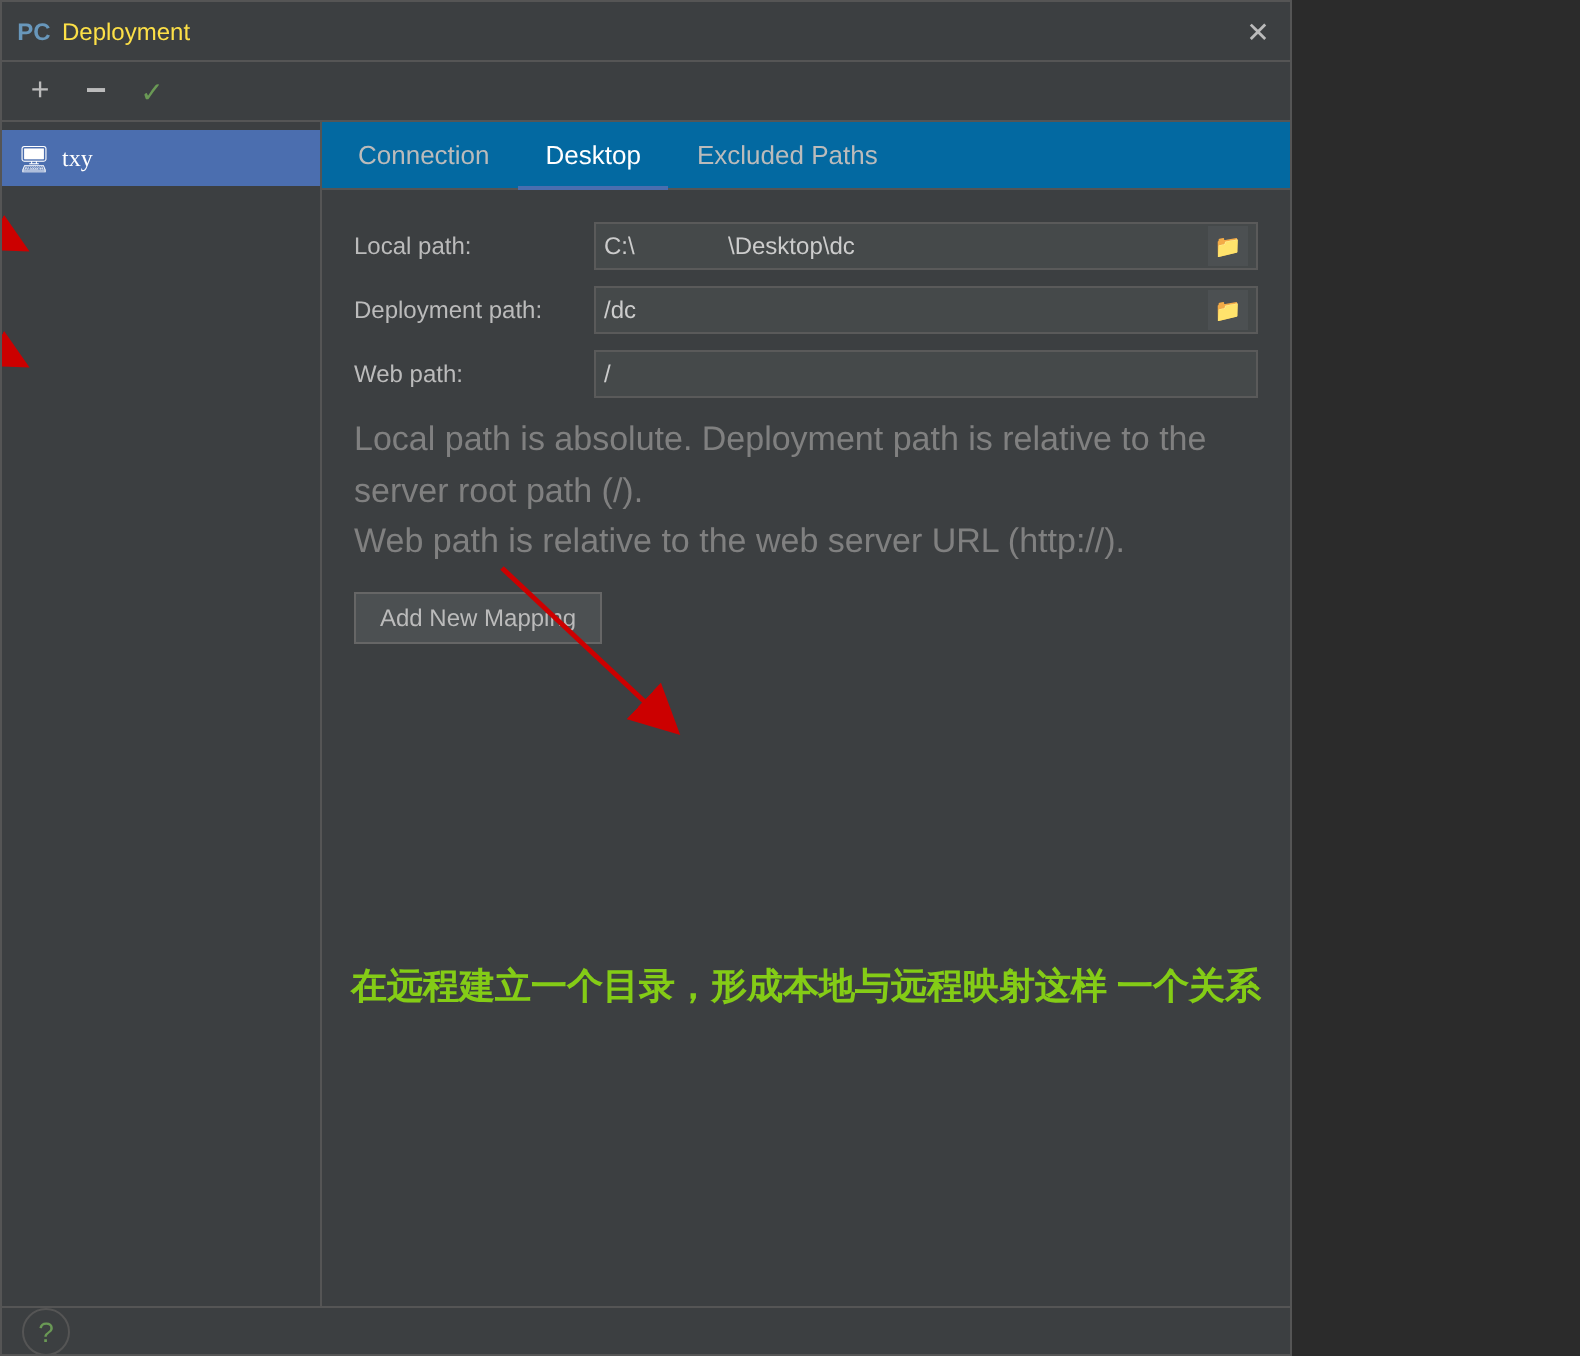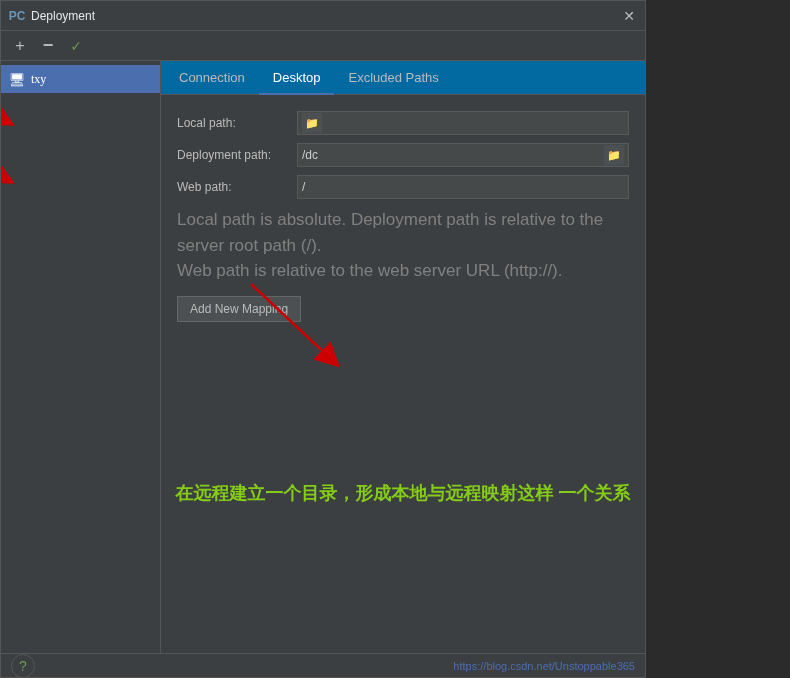--- a/index.html
+++ b/index.html
@@ -40,21 +40,21 @@
       margin-right: 6px;
       display: flex;
       align-items: center;
       justify-content: center;
       font-size: 12px;
       color: #6897bb;
       font-weight: bold;
     }
     .titlebar-title {
       font-size: 12px;
-      color: #e5e5e5;
+      color: #fde047;
       flex: 1;
     }
     .titlebar-close {
       width: 16px;
       height: 16px;
       display: flex;
       align-items: center;
       justify-content: center;
       color: #bbbbbb;
       font-size: 14px;
@@ -323,20 +323,21 @@
         <div class="tab">Connection</div>
         <div class="tab active">Desktop</div>
         <div class="tab">Excluded Paths</div>
       </div>
 
       <div class="form-area">
         
         <div class="form-row">
           <span class="form-label">Local path:</span>
           <div class="form-input-wrap">
+            <input type="text" value="C:\              \Desktop\dc" style="">
             <button class="browse-btn">📁</button>
           </div>
         </div>
 
         
         <div class="form-row">
           <span class="form-label">Deployment path:</span>
           <div class="form-input-wrap">
             <input type="text" value="/dc" style="">
             <button class="browse-btn">📁</button>
@@ -371,15 +372,14 @@
           </defs>
           <line x1="10" y1="10" x2="90" y2="85" stroke="#cc0000" stroke-width="2.5" marker-end="url(#ah3)"></line>
         </svg>
         <div class="big-annotation">在远程建立一个目录，形成本地与远程映射这样 一个关系</div>
       </div>
     </div>
   </div>
 
   <div class="statusbar">
     <div class="statusbar-left">?</div>
-    <span class="statusbar-right">https://blog.csdn.net/Unstoppable365</span>
   </div>
 </div>
 
 </body></html>

